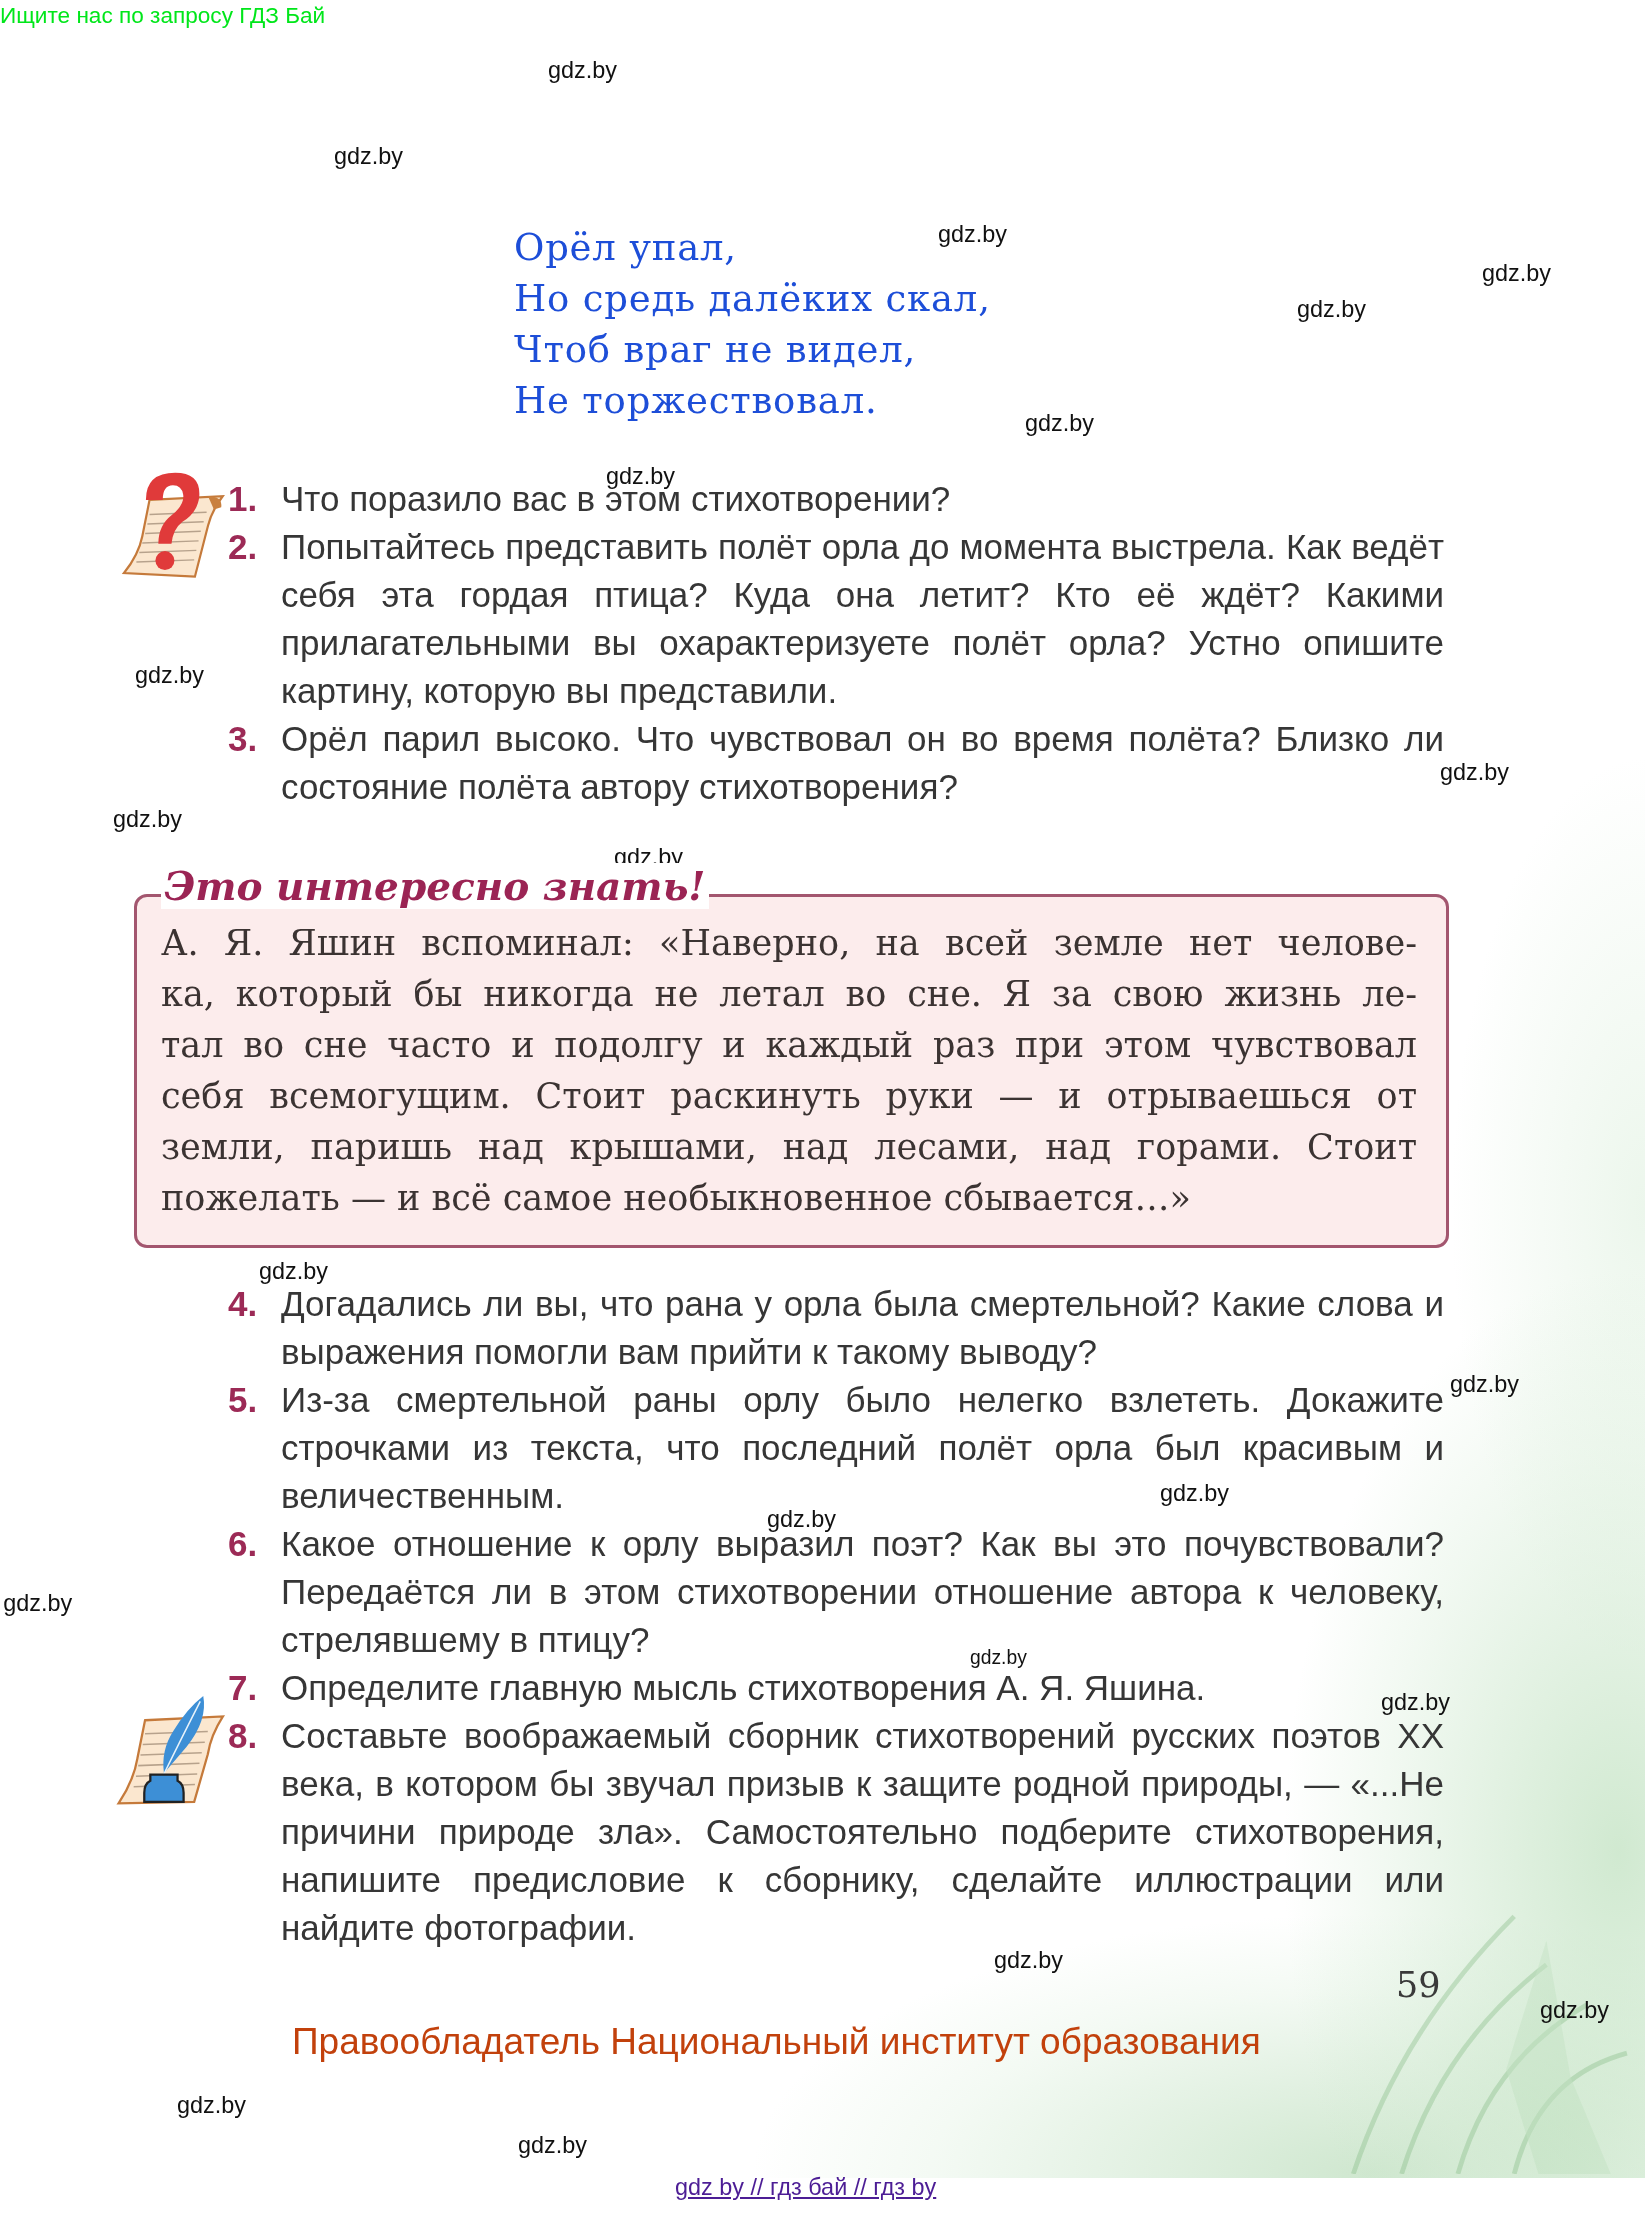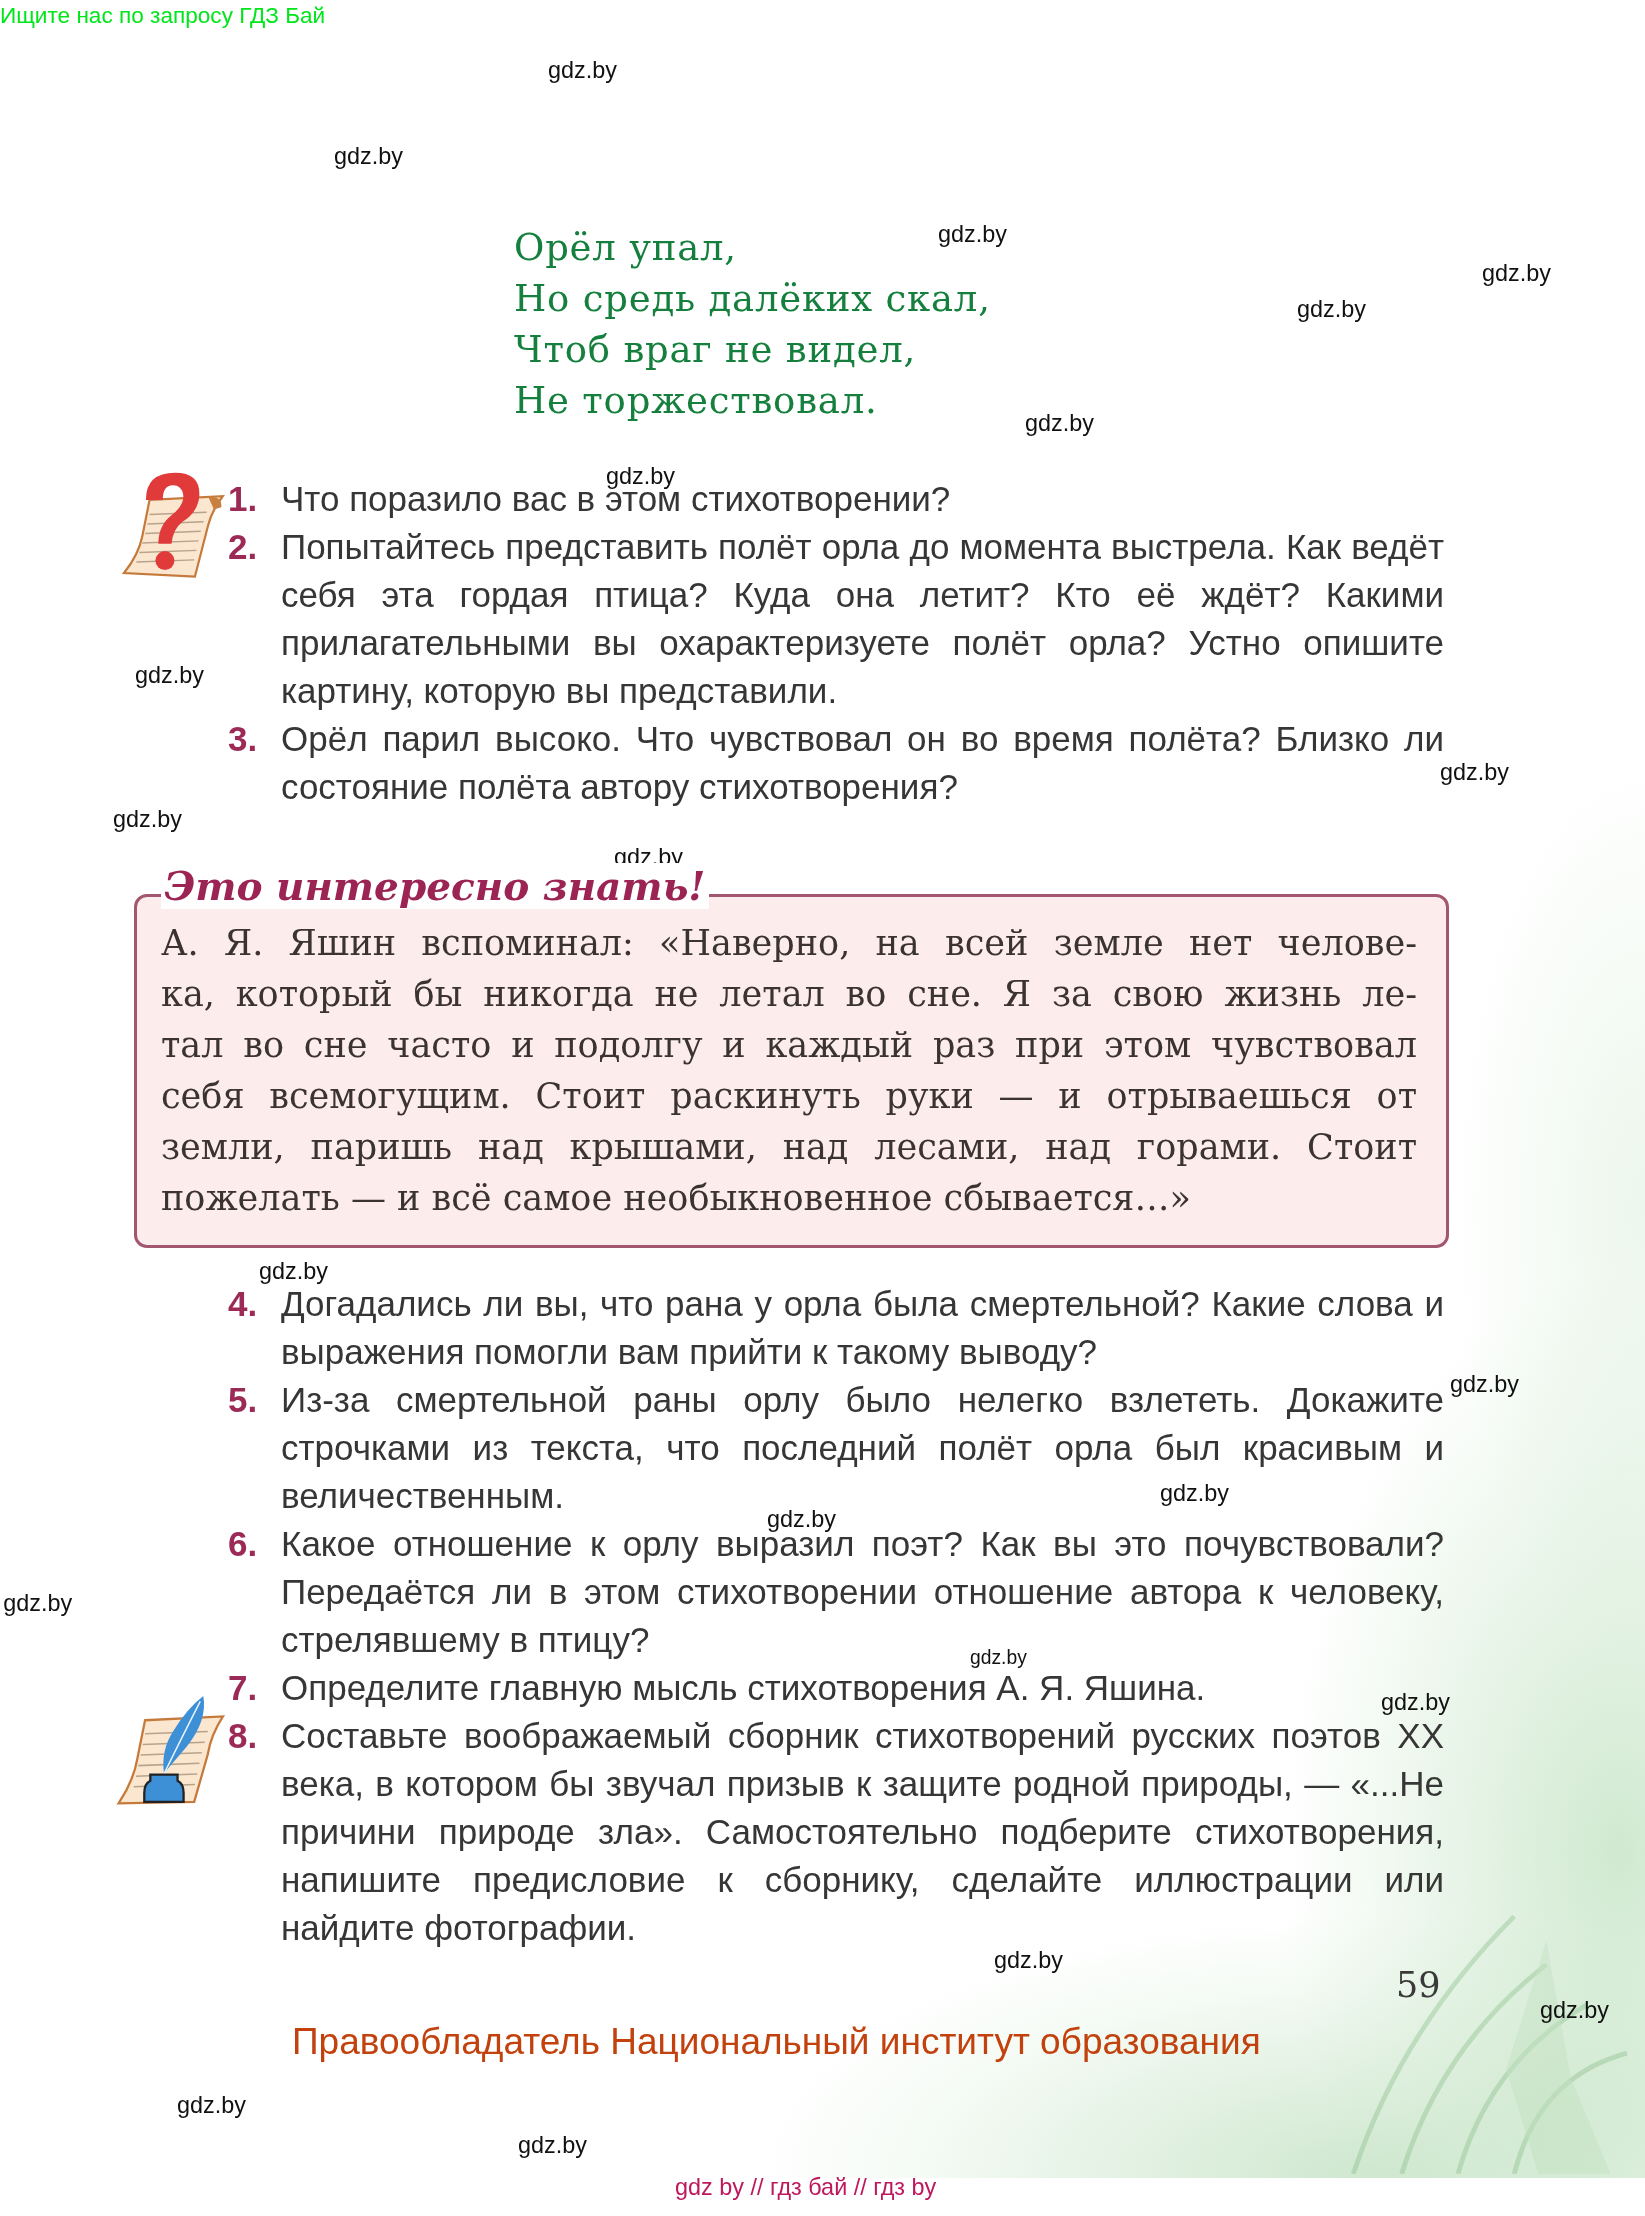--- a/index.html
+++ b/index.html
@@ -24,21 +24,21 @@
     position: absolute; top: 3.2px; left: 0; width: 1645px; text-align: left;
     color: #00e61a; font-size: 22.6px;
   }
   .wm {
     position: absolute; font-size: 23.4px; color: #111; white-space: nowrap; margin-top: 10px;
   }
   .wm.small { font-size: 19.3px; }
   .poem {
     position: absolute; left: 514px; top: 222px;
     font-family: "DejaVu Serif", "Liberation Serif", serif;
-    font-size: 37px; line-height: 51px; color: #15803d;
+    font-size: 37px; line-height: 51px; color: #1d4ed8;
     letter-spacing: 0.8px;
   }
   .questions {
     position: absolute; left: 228px; width: 1216px;
     font-size: 35px; line-height: 48px; color: #363636;
   }
   .q { display: flex; }
   .q .num {
     width: 53px; flex: 0 0 53px; font-weight: bold; color: #9c2a56;
   }
@@ -67,21 +67,21 @@
     position: absolute; left: 1396px; top: 1965px;
     font-family: "DejaVu Serif", "Liberation Serif", serif;
     font-size: 35px; color: #3a3a3a; text-align: center;
   }
   .copyright {
     position: absolute; left: 292px; top: 2021px;
     font-size: 37px; color: #c2410c;
   }
   .bottom-links {
     position: absolute; left: 675px; top: 2174px;
-    font-size: 23.4px; color: #be185d; white-space: nowrap;
+    font-size: 23.4px; color: #4c1d95; white-space: nowrap; text-decoration: underline;
   }
 </style>
 </head>
 <body>
 
 <div class="green-wash"></div>
 <svg class="fern" viewBox="0 0 420 380">
   <g fill="none" stroke="#7fb87f" stroke-width="6">
     <path d="M60 380 Q120 200 260 60"></path>
     <path d="M120 380 Q170 220 300 120"></path>

